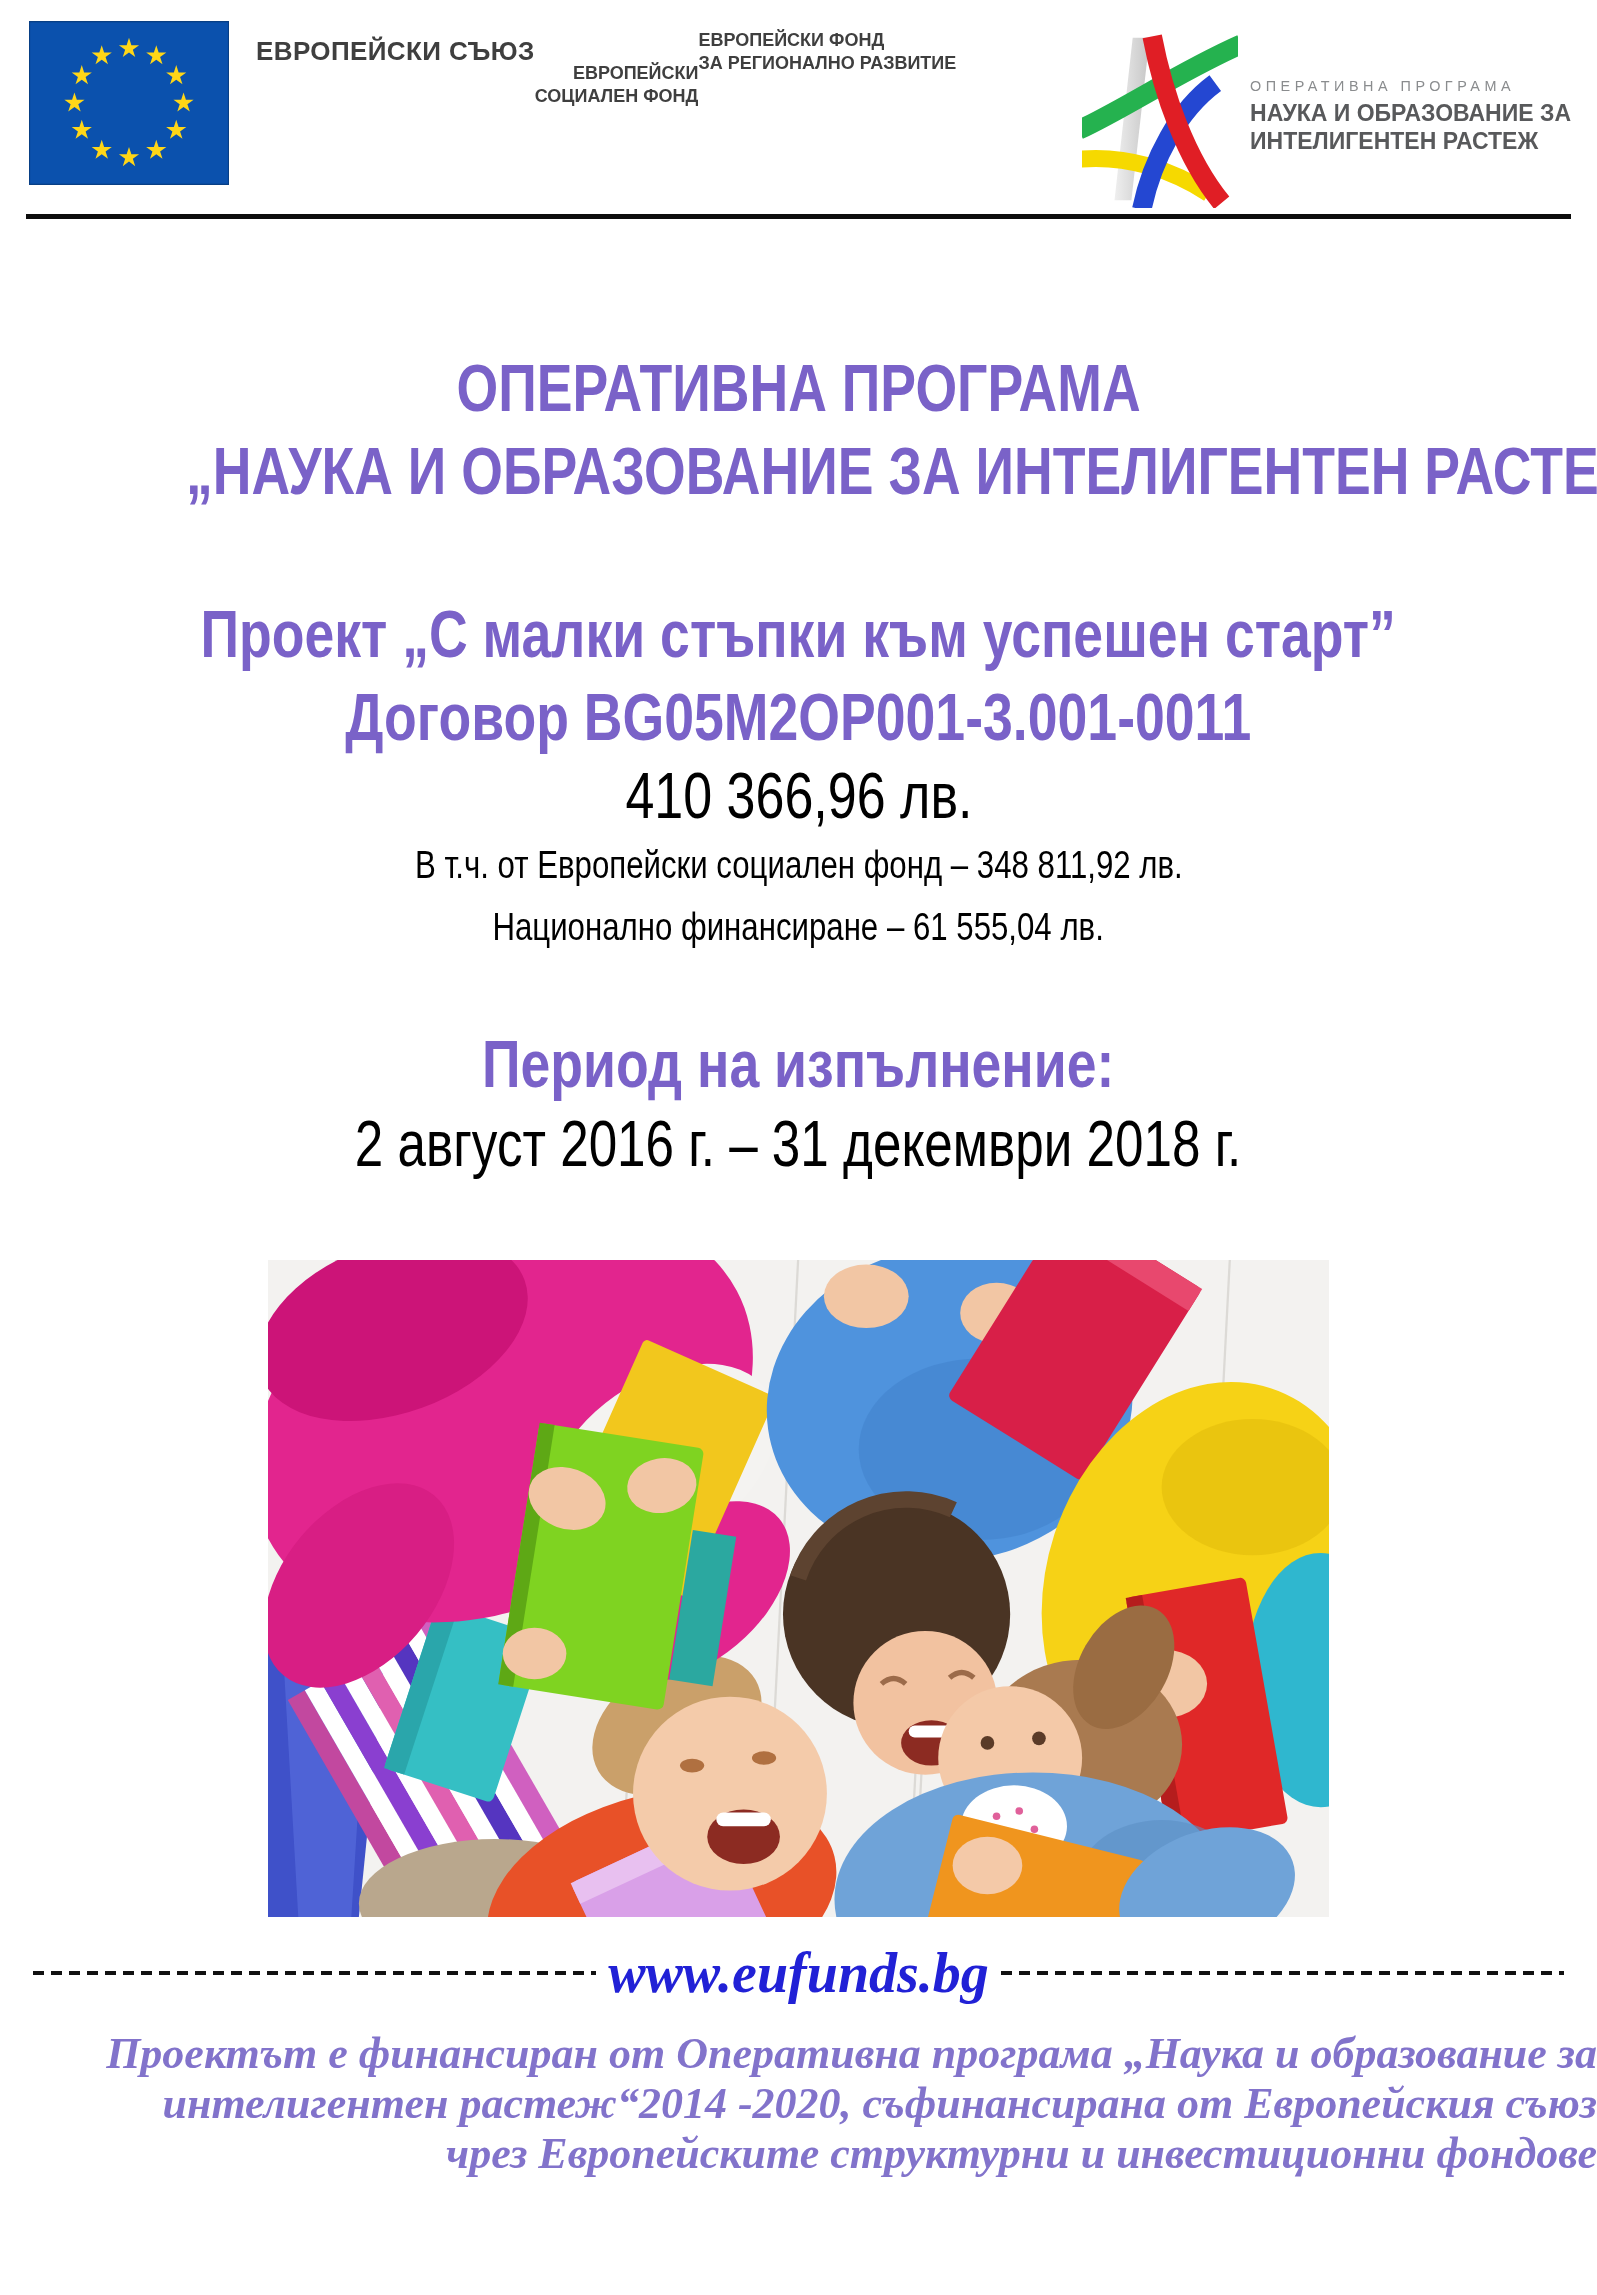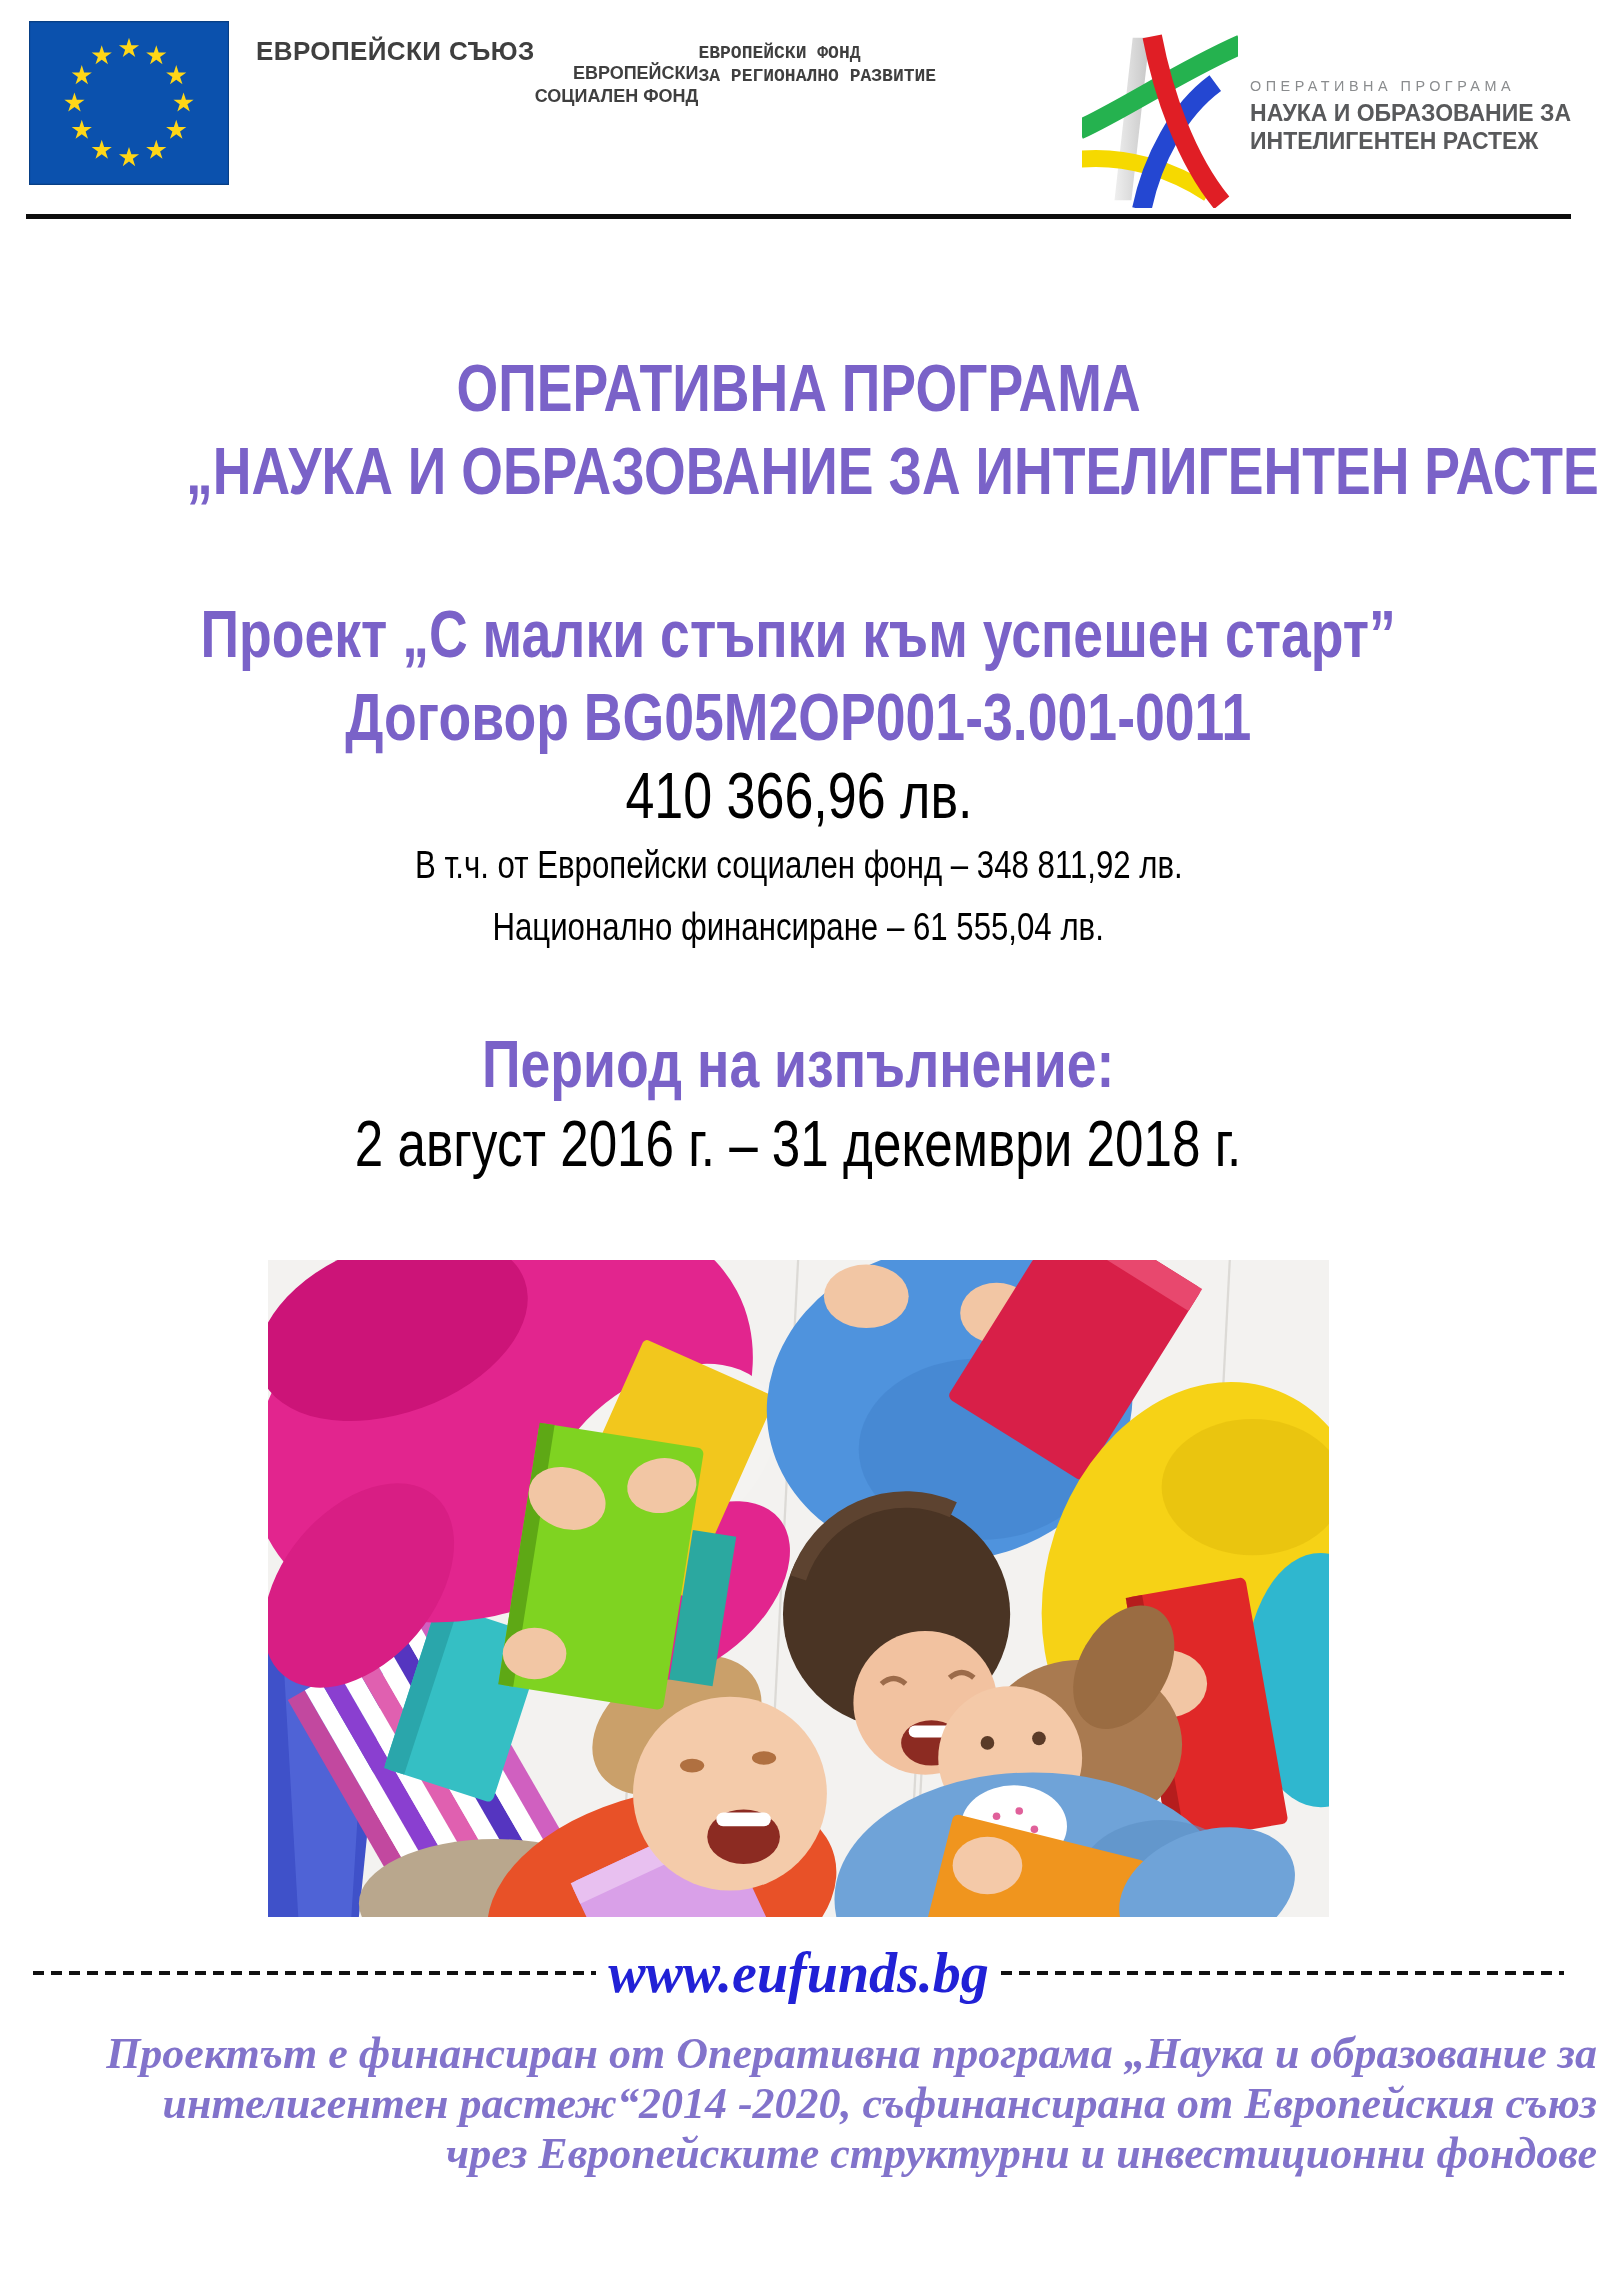--- a/index.html
+++ b/index.html
@@ -11,21 +11,21 @@
   .page { position:relative; width:1597px; height:2295px; background:#fff; }
 
   
   .header { display:flex; justify-content:space-between; align-items:flex-start; padding:21px 26px 0 29px; }
   .eu-block { display:flex; gap:27px; }
   .eu-flag-svg { width:200px; height:164px; display:block; }
   .eu-text { display:flex; flex-direction:row; color:#3f3f3f; font-weight:bold; }
   .eu-title { font-size:26px; margin-top:15px; letter-spacing:0.4px; }
   .eu-fund { font-size:18px; line-height:1.25; }
   .eu-fund.f1 { margin-top:41px;text-align:right; }
-  .eu-fund.f2 { margin-top:21px;font-family:Liberation Mono, monospace; }
+  .eu-fund.f2 { margin-top:8px; }
 
   .op-block { display:flex; align-items:center; gap:12px; margin-top:4.5px; }
   .op-mark-svg { width:156px; height:182px; display:block; }
   .op-text { display:flex; flex-direction:column; }
   .op-caption { color:#8a8c8e; font-size:14.4px; letter-spacing:4.5px; margin-bottom:6px; white-space:nowrap; }
   .op-line { color:#58595b; font-weight:bold; font-size:23px; line-height:1.2; white-space:nowrap; }
 
   .rule { height:5.3px; background:#0d0d0d; margin:6px 26px 0 26px; }
 
   

